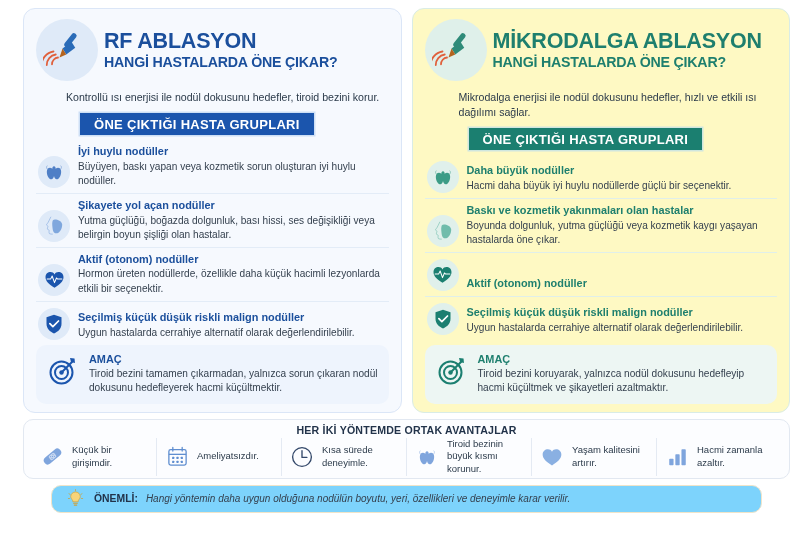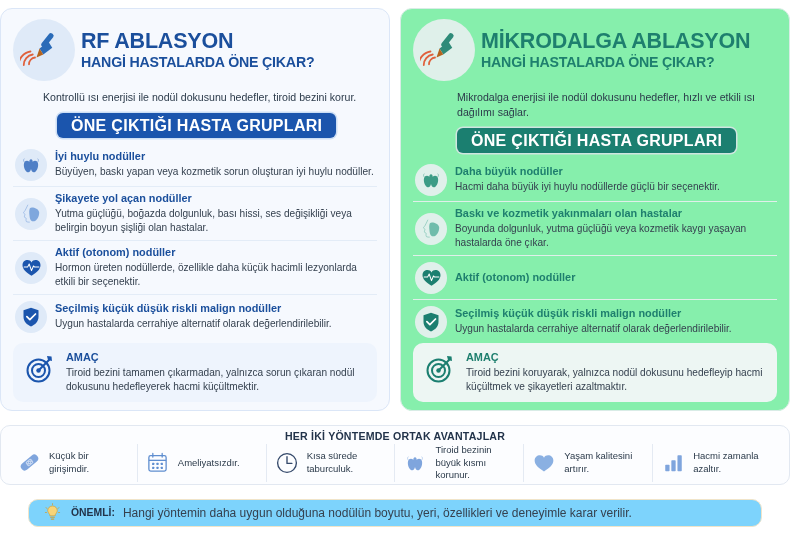--- a/index.html
+++ b/index.html
@@ -4,59 +4,59 @@
 <title>RF vs Mikrodalga Ablasyon</title>
 <style>
   html,body{margin:0;padding:0;}
   body{
     width:800px;height:533px;
     background:#ffffff;
     font-family:"Liberation Sans", sans-serif;
     -webkit-font-smoothing:antialiased;
     overflow:hidden;
   }
-  .page{position:relative;width:800px;height:374px;box-sizing:border-box;padding:8px 10px 6px 0;display:flex;flex-direction:column;gap:14px;}
+  .page{position:relative;width:800px;height:374px;box-sizing:border-box;padding:8px 10px 6px 23px;display:flex;flex-direction:column;gap:6px;}
 
   
   .cols{display:flex;gap:10px;height:418px;}
   .card{
     flex:1;border-radius:12px;box-sizing:border-box;
     padding:10px 12px 8px 12px;
     display:flex;flex-direction:column;
     position:relative;
   }
   .card.blue{background:#f6f9fe;border:1px solid #dbe6f7;}
-  .card.green{background:#86efac;border:1px solid #d9ece6;}
+  .card.green{background:#fef9c3;border:1px solid #d9ece6;}
 
   
   .chead{display:flex;align-items:center;gap:6px;margin-bottom:2px;}
   .circ{width:62px;height:62px;border-radius:50%;flex:0 0 62px;display:flex;align-items:center;justify-content:center;}
   .circ.blue{background:#dfeaf8;}
   .circ.green{background:#dff0ea;}
   .htexts{flex:1;min-width:0;}
   h1.title{margin:0;font-size:21.5px;font-weight:bold;letter-spacing:-0.2px;line-height:1.08;}
   h2.subtitle{margin:2px 0 0 0;font-size:14.2px;font-weight:bold;line-height:1.1;letter-spacing:-0.2px;}
   .blue h1.title, .blue h2.subtitle{color:#1b4f9c;}
   .green h1.title, .green h2.subtitle{color:#1e7f6e;}
 
   .lede{font-size:10.6px;line-height:1.42;color:#2b3a4a;margin:7px 0 0 30px;}
-  .green .lede{margin-left:44px;}
+  .green .lede{margin-left:34px;}
 
   .badge{
     display:inline-block;align-self:flex-start;
     margin:8px 0 3px 44px;
-    padding:3.5px 14px;border-radius:6px;
-    font-size:16px;font-weight:bold;letter-spacing:.3px;color:#fff;
+    padding:3.5px 14px;border-radius:0;
+    font-size:13px;font-weight:bold;letter-spacing:.3px;color:#fff;
   }
   .badge.blue{background:#1b55ad;box-shadow:0 0 0 1.5px #cddff5;}
   .badge.green{background:#1b7f70;box-shadow:0 0 0 1.5px #cfe6df;}
 
   
   .list{display:flex;flex-direction:column;margin-top:2px;}
-  .row{display:flex;gap:8px;align-items:center;padding:5px 2px 5px 2px;}
+  .row{display:flex;gap:8px;align-items:flex-end;padding:5px 2px 5px 2px;}
   .row + .row{border-top:1px solid #e3ecf7;}
   .green .row + .row{border-top:1px solid #e0efea;}
   .ricon{width:32px;height:32px;border-radius:50%;flex:0 0 32px;display:flex;align-items:center;justify-content:center;margin-top:1px;}
   .ricon.blue{background:#dfeaf8;}
   .ricon.green{background:#e0f0eb;}
   .rtext{flex:1;min-width:0;}
   .rtitle{font-size:10.9px;font-weight:bold;line-height:1.25;}
   .blue .rtitle{color:#1b4f9c;}
   .green .rtitle{color:#1e7f6e;}
   .rdesc{font-size:10.1px;line-height:1.4;color:#35414f;margin-top:1px;}
@@ -81,21 +81,21 @@
 
   
   .note{
     display:flex;align-items:center;gap:8px;
     border:1px solid #f0e4c9;background:#7dd3fc;border-radius:10px;
     padding:5px 12px;height:28px;box-sizing:border-box;
     margin:0 28px;
   }
   .noteico{flex:0 0 22px;display:flex;align-items:center;justify-content:center;}
   .notestrong{font-size:10.4px;font-weight:bold;color:#22334a;}
-  .notetxt{font-size:12px;color:#35414f;}
+  .notetxt{font-size:10px;color:#35414f;font-style:italic;}
   svg{display:block;}
 </style>
 </head>
 <body>
 
 <svg width="0" height="0" style="position:absolute" aria-hidden="true">
   <defs>
     <symbol id="sym-probe" viewBox="0 0 64 64">
       <g>
         <rect x="33" y="8" width="7" height="22" rx="3" transform="rotate(38 36.5 19)" fill="currentColor"></rect>
@@ -388,21 +388,21 @@
         </span>
         <span class="advlbl">Ameliyatsızdır.</span>
       </div>
 
       <div class="advitem">
         <span class="advico">
           <svg width="24" height="24" style="color:#33486a">
               <use href="#sym-clock"></use>
             </svg>
         </span>
-        <span class="advlbl">Kısa sürede taburculuk.</span>
+        <span class="advlbl">Kısa sürede deneyimle.</span>
       </div>
 
       <div class="advitem">
         <span class="advico">
           <svg width="26" height="26" style="color:#7fa5dd">
               <use href="#sym-thyroid"></use>
             </svg>
         </span>
         <span class="advlbl">Tiroid bezinin büyük kısmı korunur.</span>
       </div>

